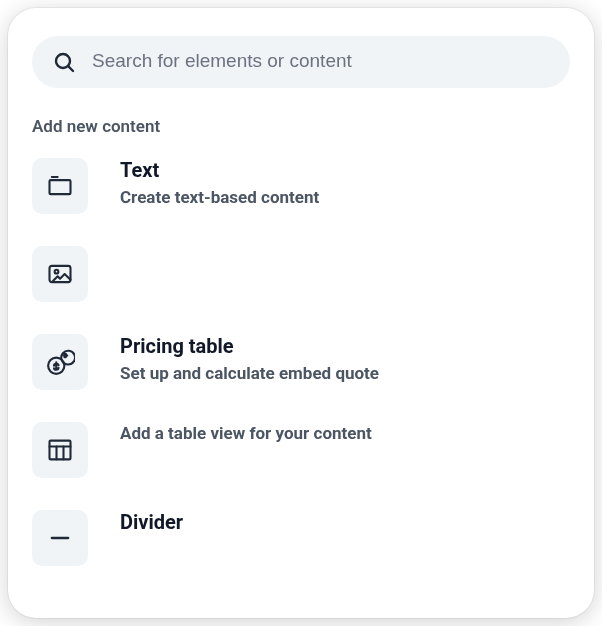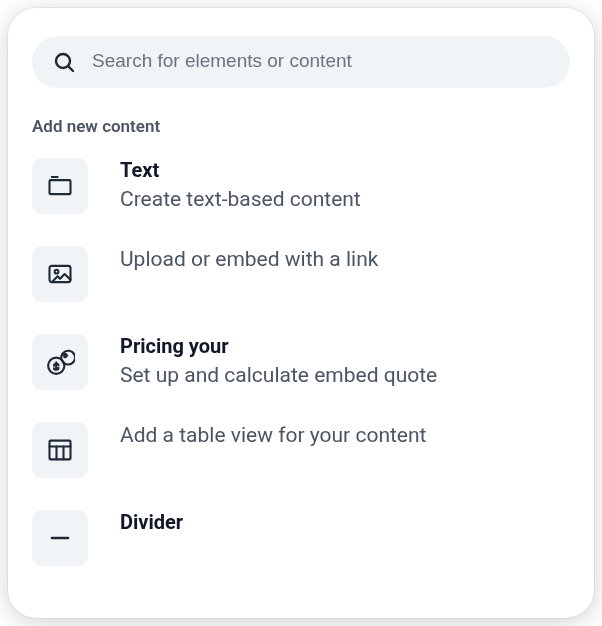--- a/index.html
+++ b/index.html
@@ -94,22 +94,22 @@
     }
 
     .item-title {
       font-size: 20px;
       font-weight: 700;
       color: #111827;
       line-height: 1.2;
     }
 
     .item-desc {
-      font-size: 21px;
-      font-weight: 400;
+      font-size: 17px;
+      font-weight: 700;
       color: #4b5563;
       line-height: 1.3;
     }
   </style>
 </head>
 <body>
 
 <div class="panel">
 
   <div class="search-wrap">
@@ -141,35 +141,34 @@
 
     <div class="item">
       <div class="icon-box">
         <svg width="28" height="28" viewBox="0 0 24 24" fill="none" stroke="currentColor" stroke-width="1.8" stroke-linecap="round" stroke-linejoin="round">
           <rect x="3" y="5" width="18" height="14" rx="2"></rect>
           <circle cx="9" cy="10" r="1.6"></circle>
           <path d="M21 17l-5-5-4 4-2-2-4 4"></path>
         </svg>
       </div>
       <div class="text-block">
-        <div class="item-desc">Upload or embed with a link</div>
       </div>
     </div>
 
     <div class="item">
       <div class="icon-box">
         <svg width="30" height="30" viewBox="0 0 24 24" fill="none" stroke="currentColor" stroke-width="1.7" stroke-linecap="round" stroke-linejoin="round">
           <circle cx="9" cy="15" r="6.5"></circle>
           <path d="M7.2 15c0-1 .8-1.6 1.8-1.6s1.8.5 1.8 1.2M10.8 16.6c0 1-.8 1.6-1.8 1.6s-1.8-.5-1.8-1.2M9 12.2v5.6"></path>
           <path d="M13.3 10.2a5.5 5.5 0 1 1 .5 1.1"></path>
           <path d="M14.8 6.8h3M15.2 5.2c1.3 0 2 .7 2 1.6 0 1-.8 1.4-1.6 1.4"></path>
         </svg>
       </div>
       <div class="text-block">
-        <div class="item-title">Pricing your</div>
+        <div class="item-title">Pricing table</div>
         <div class="item-desc">Set up and calculate embed quote</div>
       </div>
     </div>
 
     <div class="item">
       <div class="icon-box">
         <svg width="28" height="28" viewBox="0 0 24 24" fill="none" stroke="currentColor" stroke-width="1.8" stroke-linecap="round" stroke-linejoin="round">
           <rect x="3" y="4" width="18" height="16" rx="1"></rect>
           <line x1="3" y1="9" x2="21" y2="9"></line>
           <line x1="9" y1="9" x2="9" y2="20"></line>

